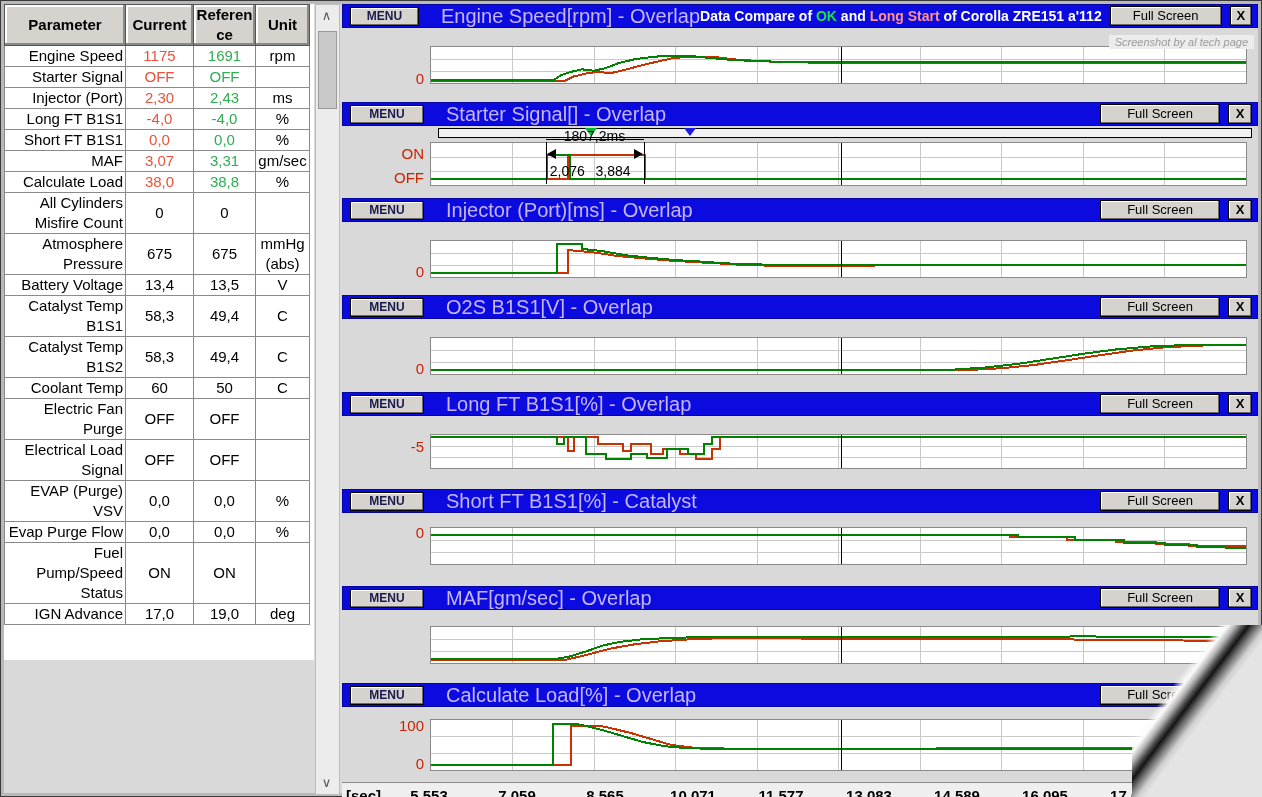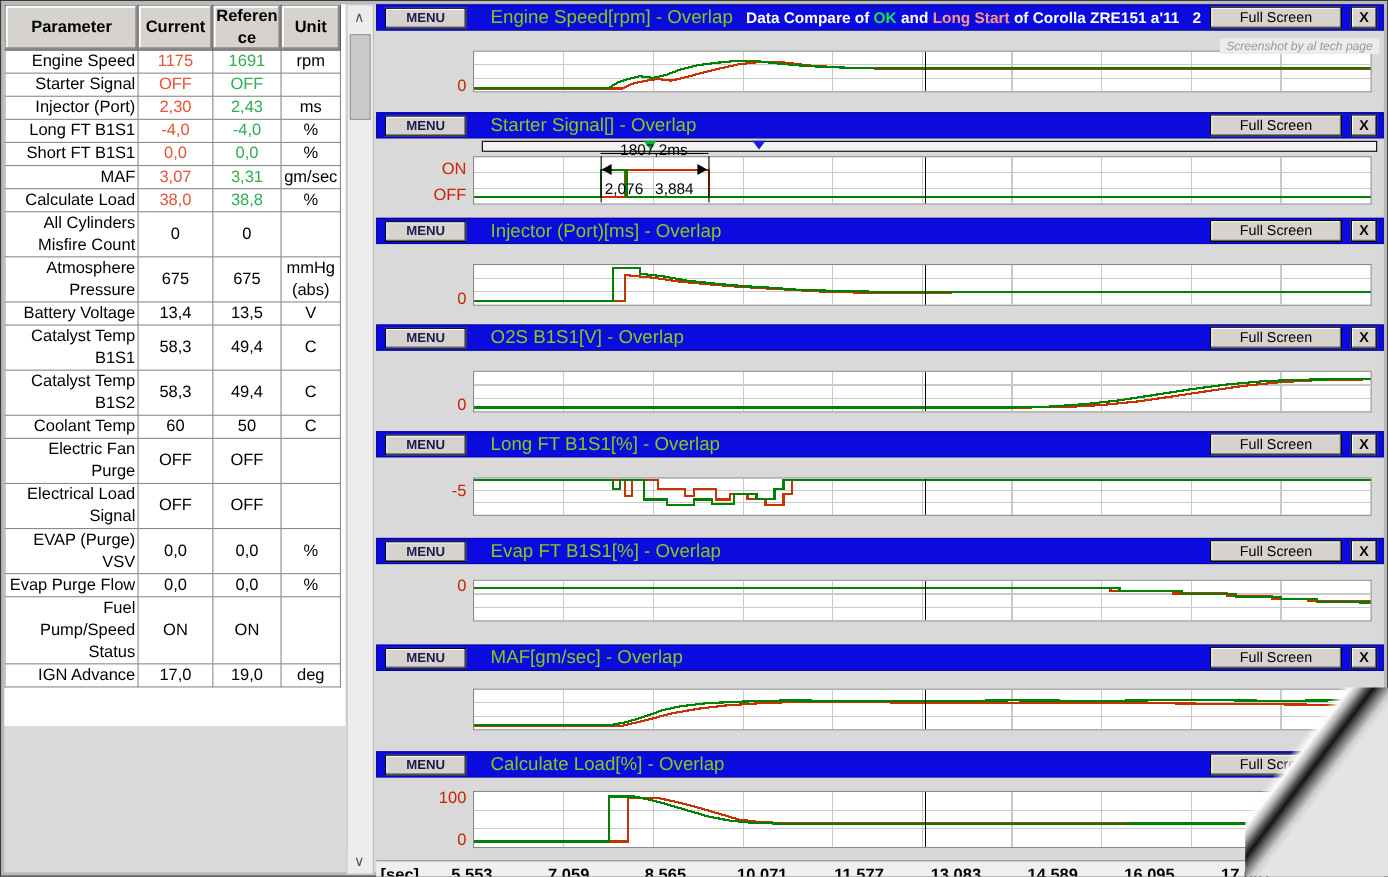--- a/index.html
+++ b/index.html
@@ -24,21 +24,21 @@
         text-align:center;line-height:22px;}
   .sbtn.up{top:0;} .sbtn.down{bottom:0;}
   .sthumb{position:absolute;left:2px;top:26px;width:17px;height:76px;background:#c9c9c9;border:1px solid #9a9a9a;}
   
   .charts{position:absolute;left:342px;top:4px;width:916px;height:789px;}
   .panel{position:relative;width:916px;margin-bottom:6px;}
   .tbar{height:22px;background:#0b0be0;display:flex;align-items:center;border:1px solid #06069a;}
   .menu-btn{width:72px;height:17px;margin-left:7px;background:#d6d3ce;border:1px solid #000;
        box-shadow:inset -1px -1px 0 #6d6a65, inset 1px 1px 0 #fff;
        font-weight:bold;font-size:12px;color:#1a1a4e;text-align:center;line-height:16px;cursor:pointer;}
-  .ptitle{margin-left:22px;font-size:17px;color:#84cc16;white-space:nowrap;}
+  .ptitle{margin-left:22px;font-size:20px;color:#c4b5fd;white-space:nowrap;}
   .tspacer{flex:1;display:flex;justify-content:center;align-items:center;}
   .compare{font-size:14px;font-weight:bold;color:#fff;white-space:nowrap;}
   .compare .ok{color:#19e24c;} .compare .ls{color:#ff9191;}
   .count{color:#fff;font-weight:bold;font-size:14px;margin:0 8px 0 0;}
   .fs-btn{width:118px;height:18px;background:#d6d3ce;border:1px solid #000;
        box-shadow:inset -1px -1px 0 #6d6a65, inset 1px 1px 0 #fff;
        font-size:13px;color:#000;text-align:center;line-height:17px;cursor:pointer;}
   .x-btn{width:22px;height:18px;margin:0 5px 0 8px;background:#d6d3ce;border:1px solid #000;
        box-shadow:inset -1px -1px 0 #6d6a65, inset 1px 1px 0 #fff;
        font-size:13px;font-weight:bold;color:#000;text-align:center;line-height:17px;cursor:pointer;}
@@ -369,21 +369,21 @@
               <line x1="0" y1="22" x2="815" y2="22" stroke="#c9c9c9" stroke-width="1" shape-rendering="crispEdges"></line>
               <polyline points="0.0,1.7 136.9,1.7 136.9,15.8 143.4,15.8 143.4,1.7 167.1,1.7 167.1,9.2 191.5,9.2 191.5,15.8 199.7,15.8 199.7,9.2 220.1,9.2 220.1,19.1 232.3,19.1 232.3,13.9 248.6,13.9 248.6,18.5 264.9,18.5 264.9,23.8 281.2,23.8 281.2,13.9 289.3,13.9 289.3,1.7 815.0,1.7" fill="none" stroke="#c83200" stroke-width="2" shape-rendering="crispEdges"></polyline>
               <polyline points="0.0,1.7 126.3,1.7 126.3,9.2 132.8,9.2 132.8,1.7 154.8,1.7 154.8,19.1 175.2,19.1 175.2,23.8 199.7,23.8 199.7,19.1 216.0,19.1 216.0,23.1 236.3,23.1 236.3,13.9 256.7,13.9 256.7,18.5 273.0,18.5 273.0,9.2 281.2,9.2 281.2,1.7 815.0,1.7" fill="none" stroke="#008200" stroke-width="2" shape-rendering="crispEdges"></polyline>
               <line x1="410" y1="0" x2="410" y2="33" stroke="#000" stroke-width="1" shape-rendering="crispEdges"></line>
             </svg></div>
         </div>
       </div>
       <div class="panel">
         <div class="tbar">
           <div class="menu-btn">MENU</div>
-          <span class="ptitle">Evap FT B1S1[%] - Overlap</span>
+          <span class="ptitle">Short FT B1S1[%] - Catalyst</span>
           <div class="tspacer"></div>
           <div class="fs-btn">Full Screen</div>
           <div class="x-btn">X</div>
         </div>
         <div class="pbody" style="height: 67px;">
           <div class="ylab" style="top: 12.48px; left: 0px;">0</div>
           <div class="plot" style="top: 14px; width: 815px; height: 36px;"><svg width="815" height="36">
               <line x1="81.5" y1="0" x2="81.5" y2="36" stroke="#c9c9c9" stroke-width="1" shape-rendering="crispEdges"></line>
               <line x1="163" y1="0" x2="163" y2="36" stroke="#c9c9c9" stroke-width="1" shape-rendering="crispEdges"></line>
               <line x1="244.5" y1="0" x2="244.5" y2="36" stroke="#c9c9c9" stroke-width="1" shape-rendering="crispEdges"></line>

